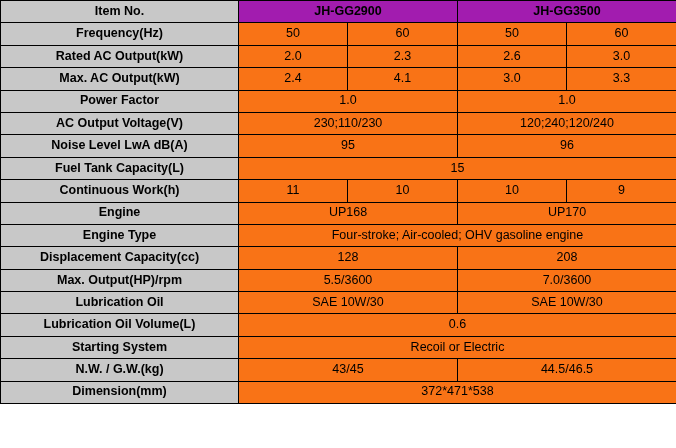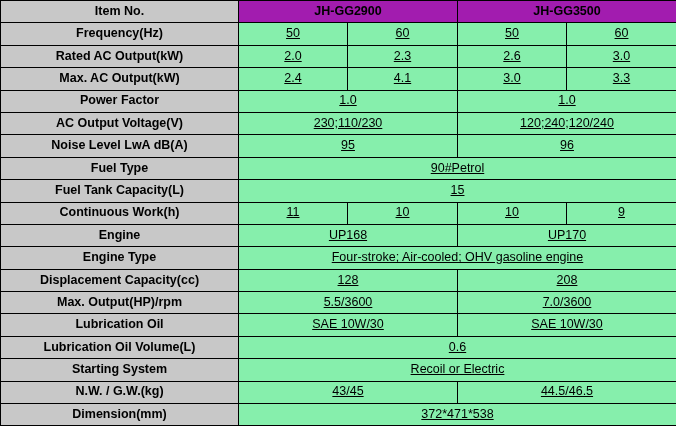--- a/index.html
+++ b/index.html
@@ -34,23 +34,22 @@
   .label-cell {
     background: #c8c8c8;
     font-weight: bold;
     width: 238px;
   }
   .head-cell {
     background: #a21caf;
     font-weight: bold;
   }
   .val {
-    background: #86efac;
+    background: #f97316;
     font-weight: normal;
-    text-decoration: underline;
   }
   col.c1 { width: 238px; }
   col.c2 { width: 109px; }
   col.c3 { width: 110px; }
   col.c4 { width: 109px; }
   col.c5 { width: 110px; }
 </style>
 </head>
 <body>
 
@@ -98,24 +97,20 @@
         <td class="label-cell">AC Output Voltage(V)</td>
         <td class="val" colspan="2">230;110/230</td>
         <td class="val" colspan="2">120;240;120/240</td>
       </tr>
       <tr>
         <td class="label-cell">Noise Level LwA dB(A)</td>
         <td class="val" colspan="2">95</td>
         <td class="val" colspan="2">96</td>
       </tr>
       <tr>
-        <td class="label-cell">Fuel Type</td>
-        <td class="val" colspan="4">90#Petrol</td>
-      </tr>
-      <tr>
         <td class="label-cell">Fuel Tank Capacity(L)</td>
         <td class="val" colspan="4">15</td>
       </tr>
       <tr>
         <td class="label-cell">Continuous Work(h)</td>
         <td class="val">11</td>
         <td class="val">10</td>
         <td class="val">10</td>
         <td class="val">9</td>
       </tr>

